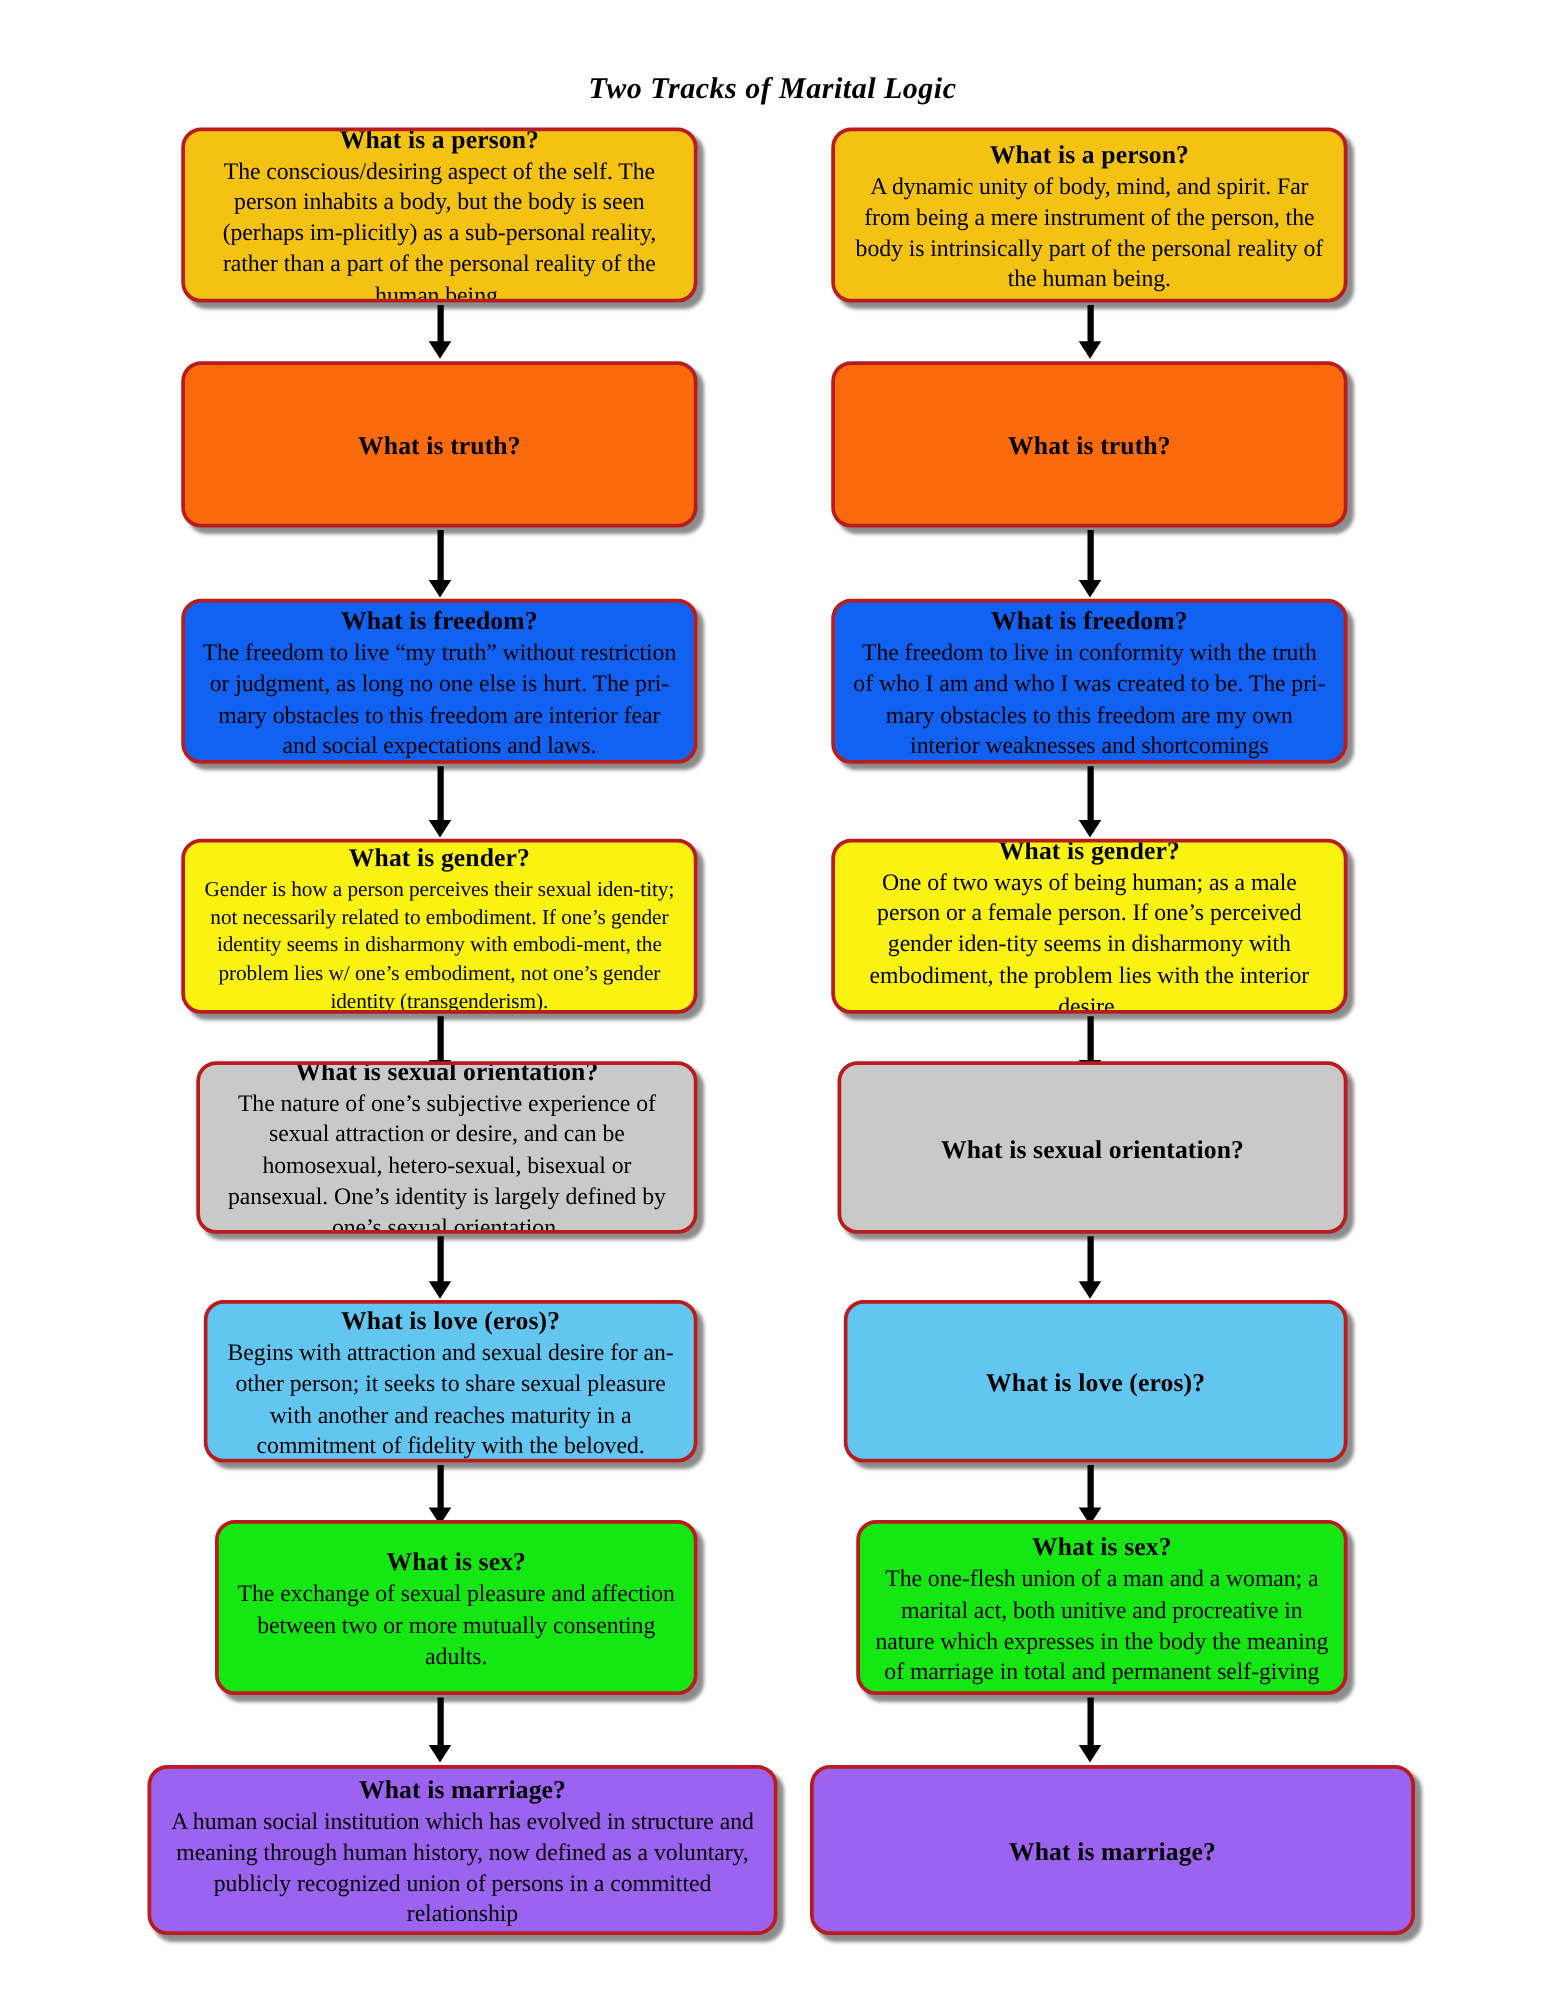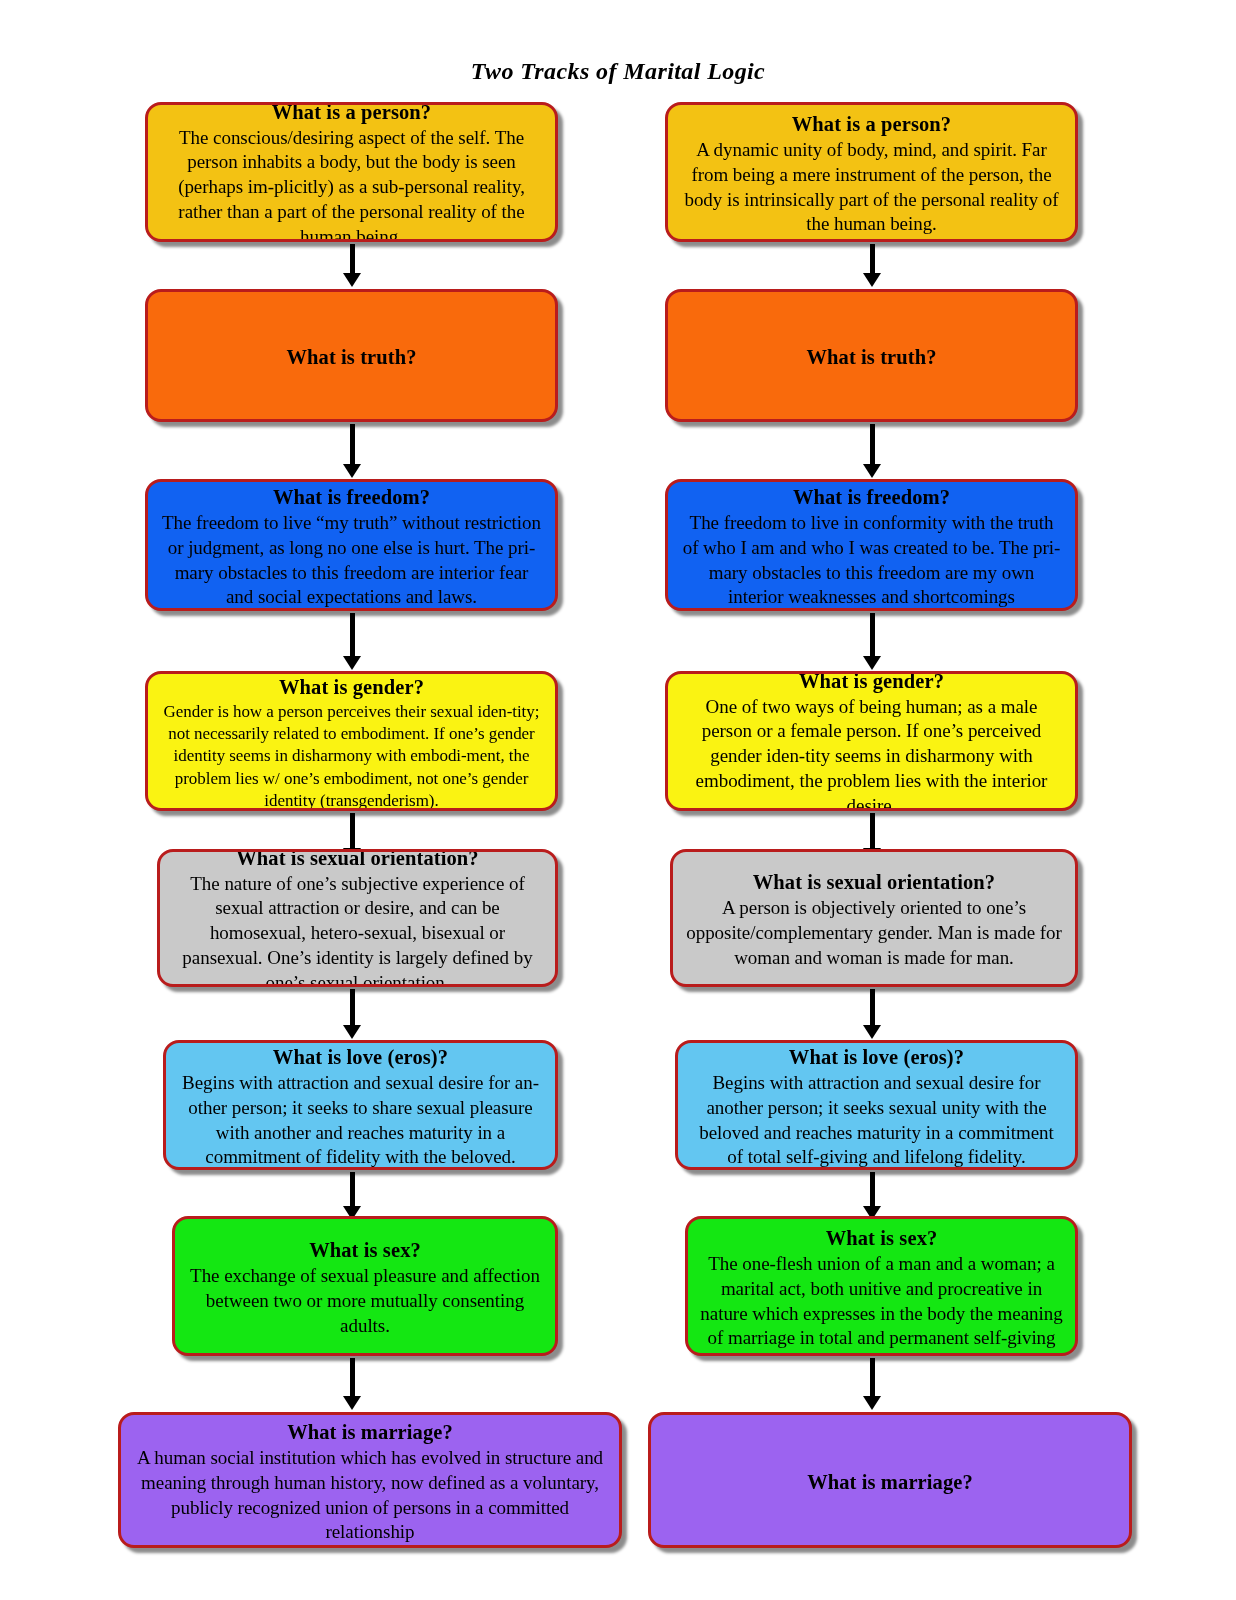--- a/index.html
+++ b/index.html
@@ -144,39 +144,37 @@
     <div class="shaft" style="height:36px;"></div>
       <div class="head"></div>
   </div>
 
   <div class="node" style="left:157px;top:849px;width:401px;height:138px;background:#C9C9C9;">
     <div class="q">What is sexual orientation?</div>
     <div class="d">The nature of one’s subjective experience of sexual attraction or desire, and can be homosexual, hetero-sexual, bisexual or pansexual. One’s identity is largely defined by one’s sexual orientation.</div>
   </div>
   <div class="node" style="left:670px;top:849px;width:408px;height:138px;background:#C9C9C9;">
     <div class="q">What is sexual orientation?</div>
-    <div class="d">A person is objectively oriented to one’s opposite/complementary gender. Man is made for woman and woman is made for man.</div>
   </div>
 
   <div class="arrow" style="left:327px;top:989px;width:50px;height:50px;">
     <div class="shaft" style="height:37px;"></div>
       <div class="head"></div>
   </div>
   <div class="arrow" style="left:847px;top:989px;width:50px;height:50px;">
     <div class="shaft" style="height:37px;"></div>
       <div class="head"></div>
   </div>
 
   <div class="node" style="left:163px;top:1040px;width:395px;height:130px;background:#63C6F1;">
     <div class="q">What is love (eros)?</div>
     <div class="d">Begins with attraction and sexual desire for an-other person; it seeks to share sexual pleasure with another and reaches maturity in a commitment of fidelity with the beloved.</div>
   </div>
   <div class="node" style="left:675px;top:1040px;width:403px;height:130px;background:#63C6F1;">
     <div class="q">What is love (eros)?</div>
-    <div class="d">Begins with attraction and sexual desire for another person; it seeks sexual unity with the beloved and reaches maturity in a commitment of total self-giving and lifelong fidelity.</div>
   </div>
 
   <div class="arrow" style="left:327px;top:1172px;width:50px;height:48px;">
     <div class="shaft" style="height:35px;"></div>
       <div class="head"></div>
   </div>
   <div class="arrow" style="left:847px;top:1172px;width:50px;height:48px;">
     <div class="shaft" style="height:35px;"></div>
       <div class="head"></div>
   </div>

